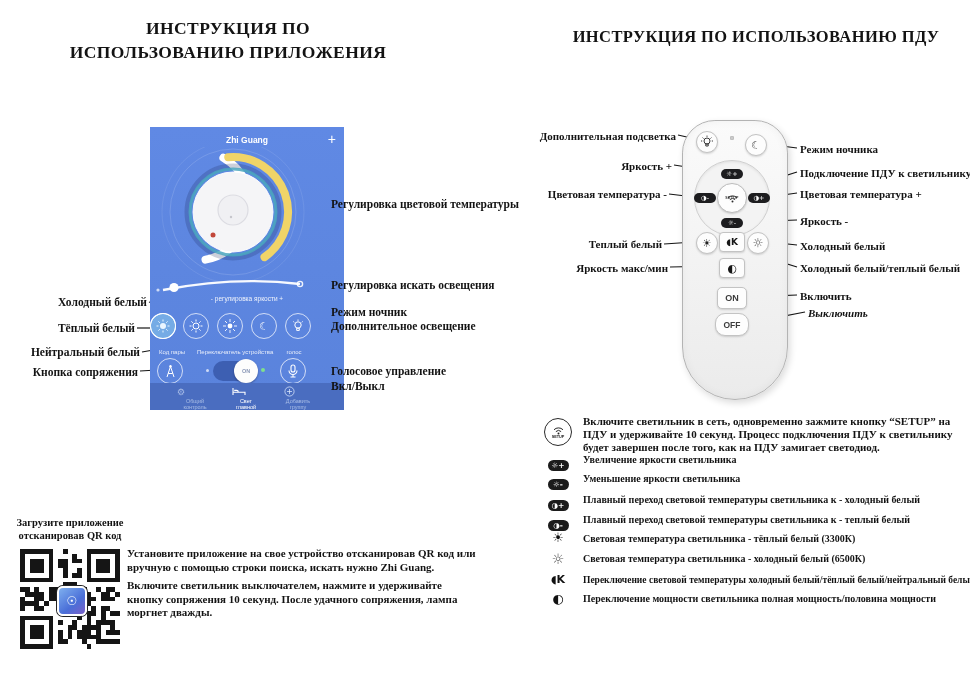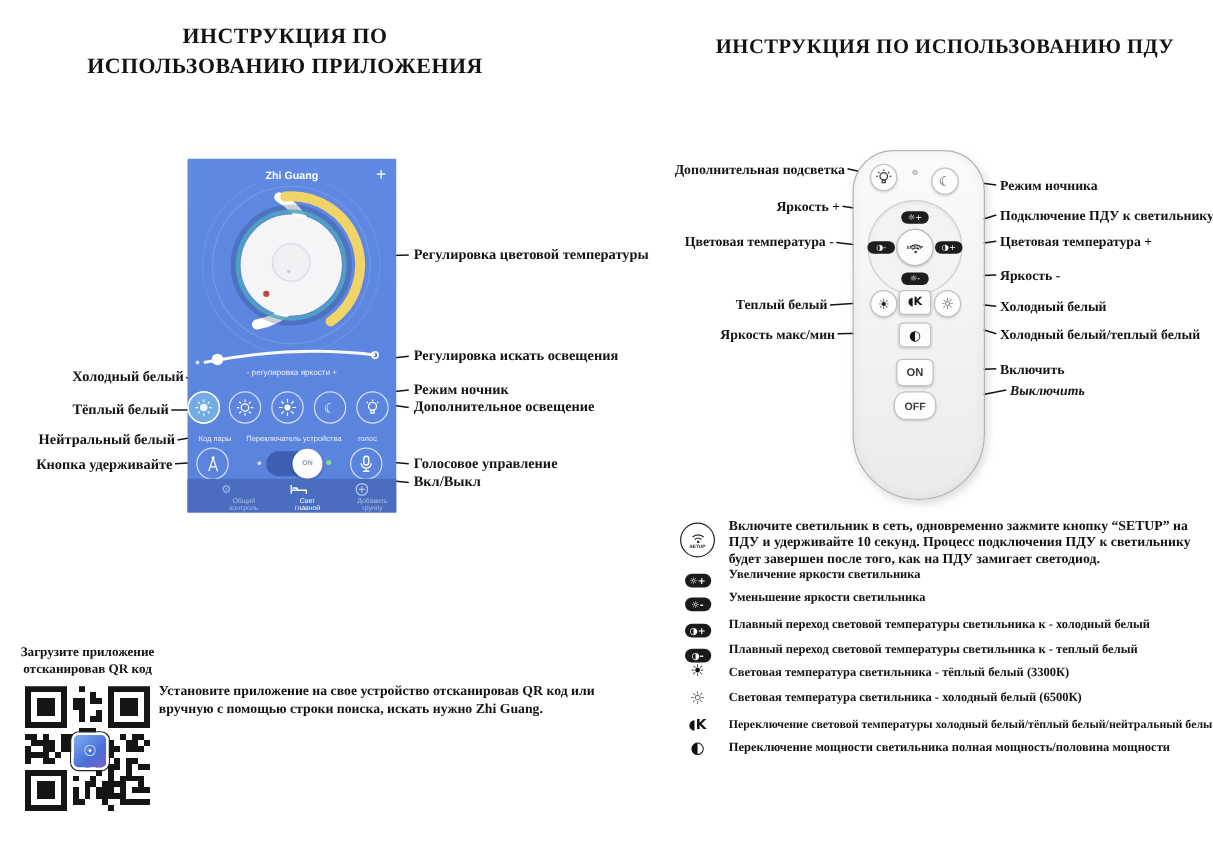--- a/index.html
+++ b/index.html
@@ -6,21 +6,21 @@
   .canvas{position:relative;width:970px;height:678px;background:#fff;overflow:hidden;
           font-family:"Liberation Serif",serif;color:#131313;}
   .title{position:absolute;font-weight:700;text-align:center;letter-spacing:.4px;}
   .co{position:absolute;font-weight:700;white-space:nowrap;font-size:11.5px;color:#131313;}
   .co.rt{font-size:11px;}
   .co.ra{text-align:right;}
   .lines{position:absolute;left:0;top:0;pointer-events:none;}
   .lines line{stroke:#161616;stroke-width:1.2;}
 
   
-  .app{position:absolute;left:150px;top:127px;width:167px;height:283px;
+  .app{position:absolute;left:150px;top:127px;width:194px;height:283px;
        background:linear-gradient(180deg,#6089e4,#5a83dc);
        font-family:"Liberation Sans",sans-serif;color:#fff;}
   .app *{position:absolute;}
   .app-title{left:0;right:0;top:8px;text-align:center;font-size:8.5px;font-weight:700;color:#fff;}
   .app-add{right:8px;top:4px;font-size:14px;font-weight:300;color:#fff;}
   .bri-label{left:0;right:0;top:168px;text-align:center;font-size:6.5px;color:rgba(255,255,255,.9);}
   .cbtn{width:26px;height:26px;border-radius:50%;border:1.3px solid rgba(255,255,255,.72);
         display:flex;align-items:center;justify-content:center;box-sizing:border-box;}
   .cbtn.active{background:rgba(160,230,240,.22);border-color:rgba(255,255,255,.95);}
   .rowlab{top:222px;font-size:6px;color:rgba(255,255,255,.85);white-space:nowrap;text-align:center;}
@@ -226,21 +226,21 @@
             </svg>
         </span>
         <span>Добавить группу</span>
       </div>
     </div>
   </div>
 
   <div class="co ra" style="left:37px;top:296px;width:110px;">Холодный белый</div>
   <div class="co ra" style="left:40px;top:322px;width:95px;">Тёплый белый</div>
   <div class="co ra" style="left:28px;top:346px;width:112px;">Нейтральный белый</div>
-  <div class="co ra" style="left:26px;top:366px;width:112px;">Кнопка удерживайте</div>
+  <div class="co ra" style="left:26px;top:366px;width:112px;">Кнопка сопряжения</div>
 
   <div class="co" style="left:331px;top:198px;">Регулировка цветовой температуры</div>
   <div class="co" style="left:331px;top:279px;">Регулировка искать освещения</div>
   <div class="co" style="left:331px;top:306px;">Режим ночник</div>
   <div class="co" style="left:331px;top:320px;">Дополнительное освещение</div>
   <div class="co" style="left:331px;top:365px;">Голосовое управление</div>
   <div class="co" style="left:331px;top:380px;">Вкл/Выкл</div>
 
   <div class="remote">
     <div class="rbtn round" style="left:13px;top:10px;width:22px;height:22px;">
@@ -462,14 +462,15 @@
           <path d="M0,14h7v7h-7z M1,15v5h5v-5z" fill-rule="evenodd"></path>
           <rect x="2" y="16" width="3" height="3"></rect>
         </g>
       </svg>
   </div>
   <div class="qr-app-ic">
       <span>☉</span>
     </div>
 
   <div class="para" style="top:547px;">Установите приложение на свое устройство отсканировав QR код или вручную с помощью строки поиска, искать нужно Zhi Guang.</div>
+  <div class="para" style="top:579px;">Включите светильник выключателем, нажмите и удерживайте кнопку сопряжения 10 секунд. После удачного сопряжения, лампа моргнет дважды.</div>
 
 </div>
 
 </body></html>

